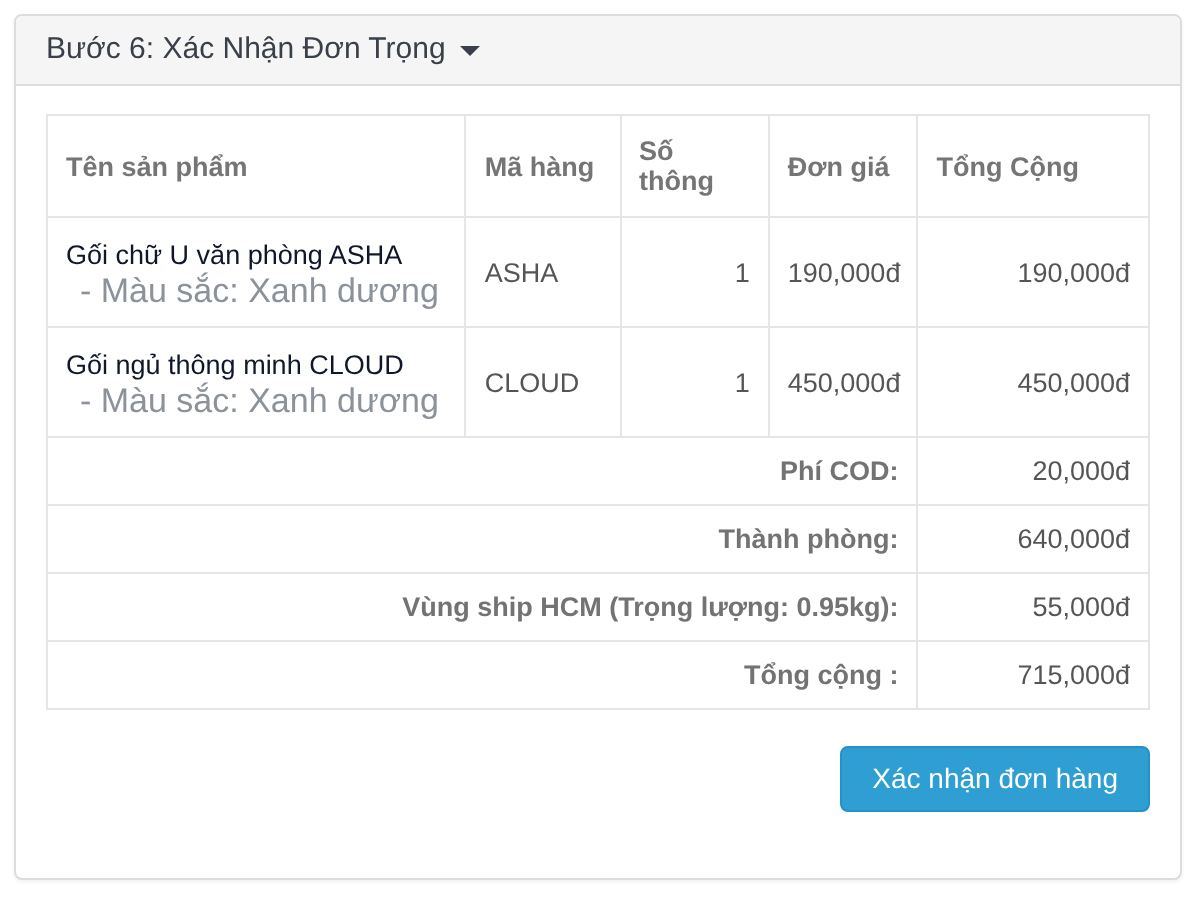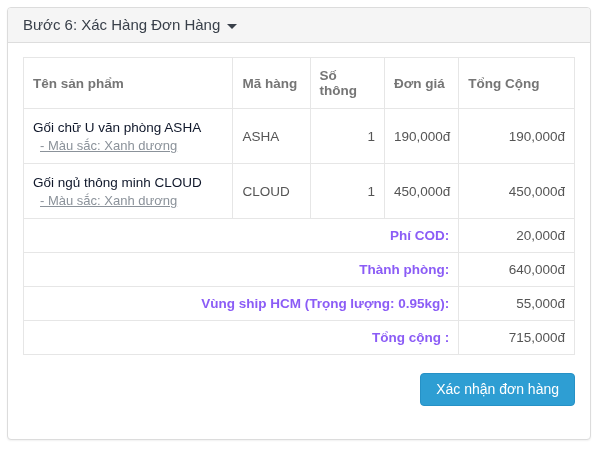--- a/index.html
+++ b/index.html
@@ -67,29 +67,28 @@
   td.product-cell { padding-top: 8px; padding-bottom: 8px; }
   a.product-link {
     color: #0f172a;
     text-decoration: none;
     font-size: 13.5px;
     display: inline-block;
     line-height: 19px;
   }
   .variant {
     color: #8b929a;
-    font-size: 13px;
+    font-size: 17px;
     line-height: 17px;
     padding-left: 7px;
-    text-decoration: underline;
   }
   td.summary-label {
     text-align: right;
     font-weight: bold;
-    color: #8b5cf6;
+    color: #737373;
   }
   .actions {
     text-align: right;
     margin-top: 18px;
   }
   .confirm-btn {
     display: inline-block;
     background: #2e9ed3;
     border: 1px solid #2691c6;
     border-radius: 4px;
@@ -100,21 +99,21 @@
     cursor: pointer;
     text-align: right;
   }
 </style>
 </head>
 <body>
 
 <div class="panel">
 
   <div class="panel-heading">
-    <span>Bước 6: Xác Hàng Đơn Hàng</span><span class="caret"></span>
+    <span>Bước 6: Xác Nhận Đơn Trọng</span><span class="caret"></span>
   </div>
 
   <div class="panel-body">
     <table class="order">
       <colgroup>
         <col style="width:38%">
         <col style="width:14%">
         <col style="width:13.5%">
         <col style="width:13.5%">
         <col style="width:21%">

